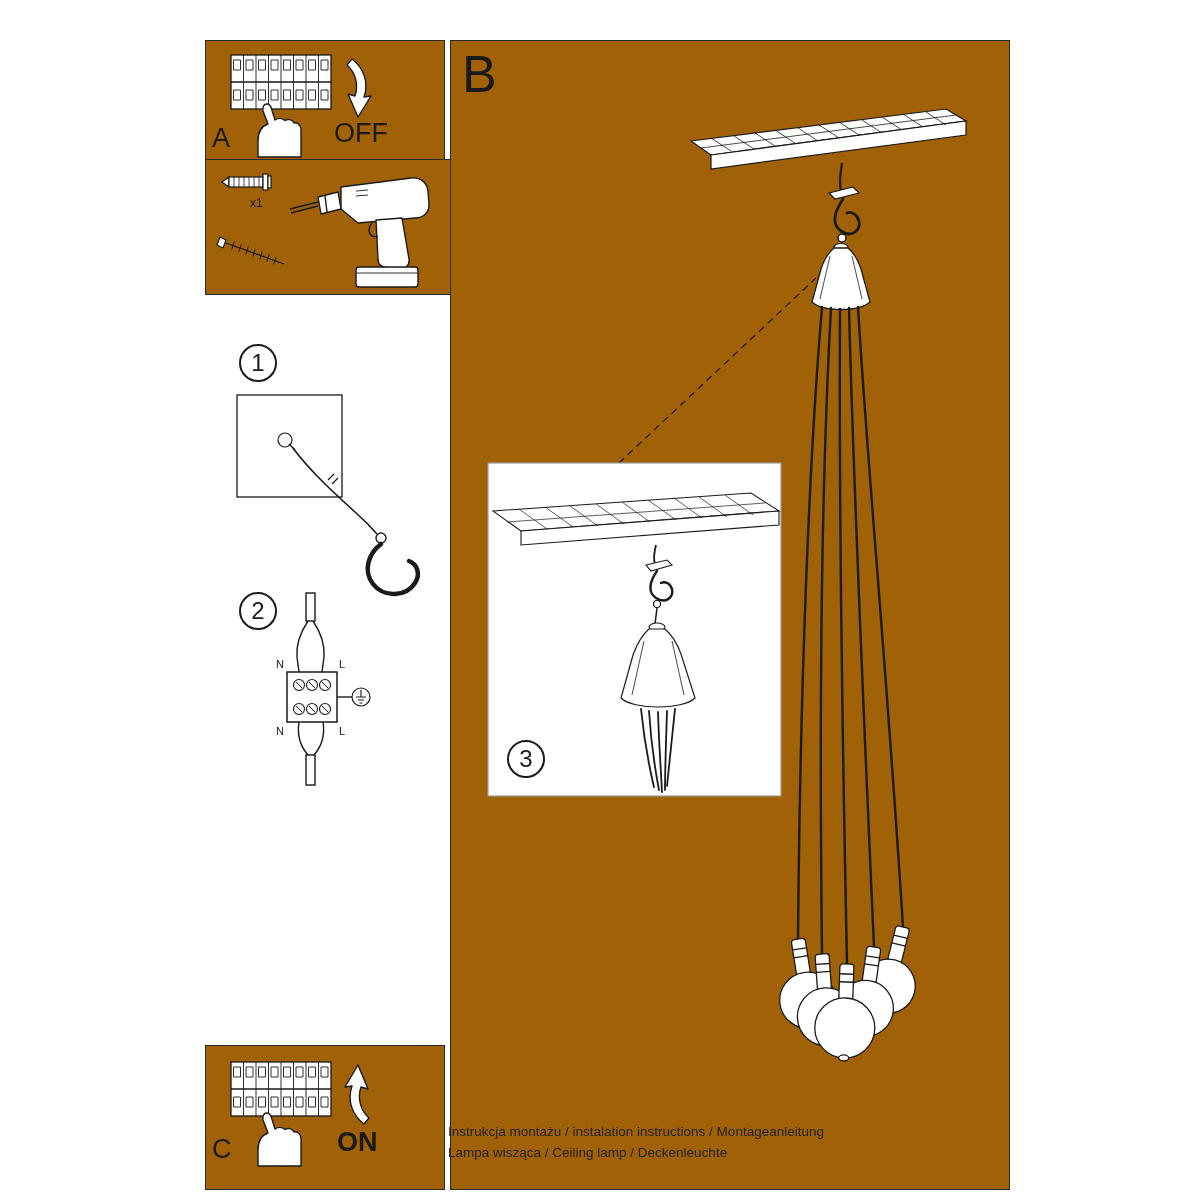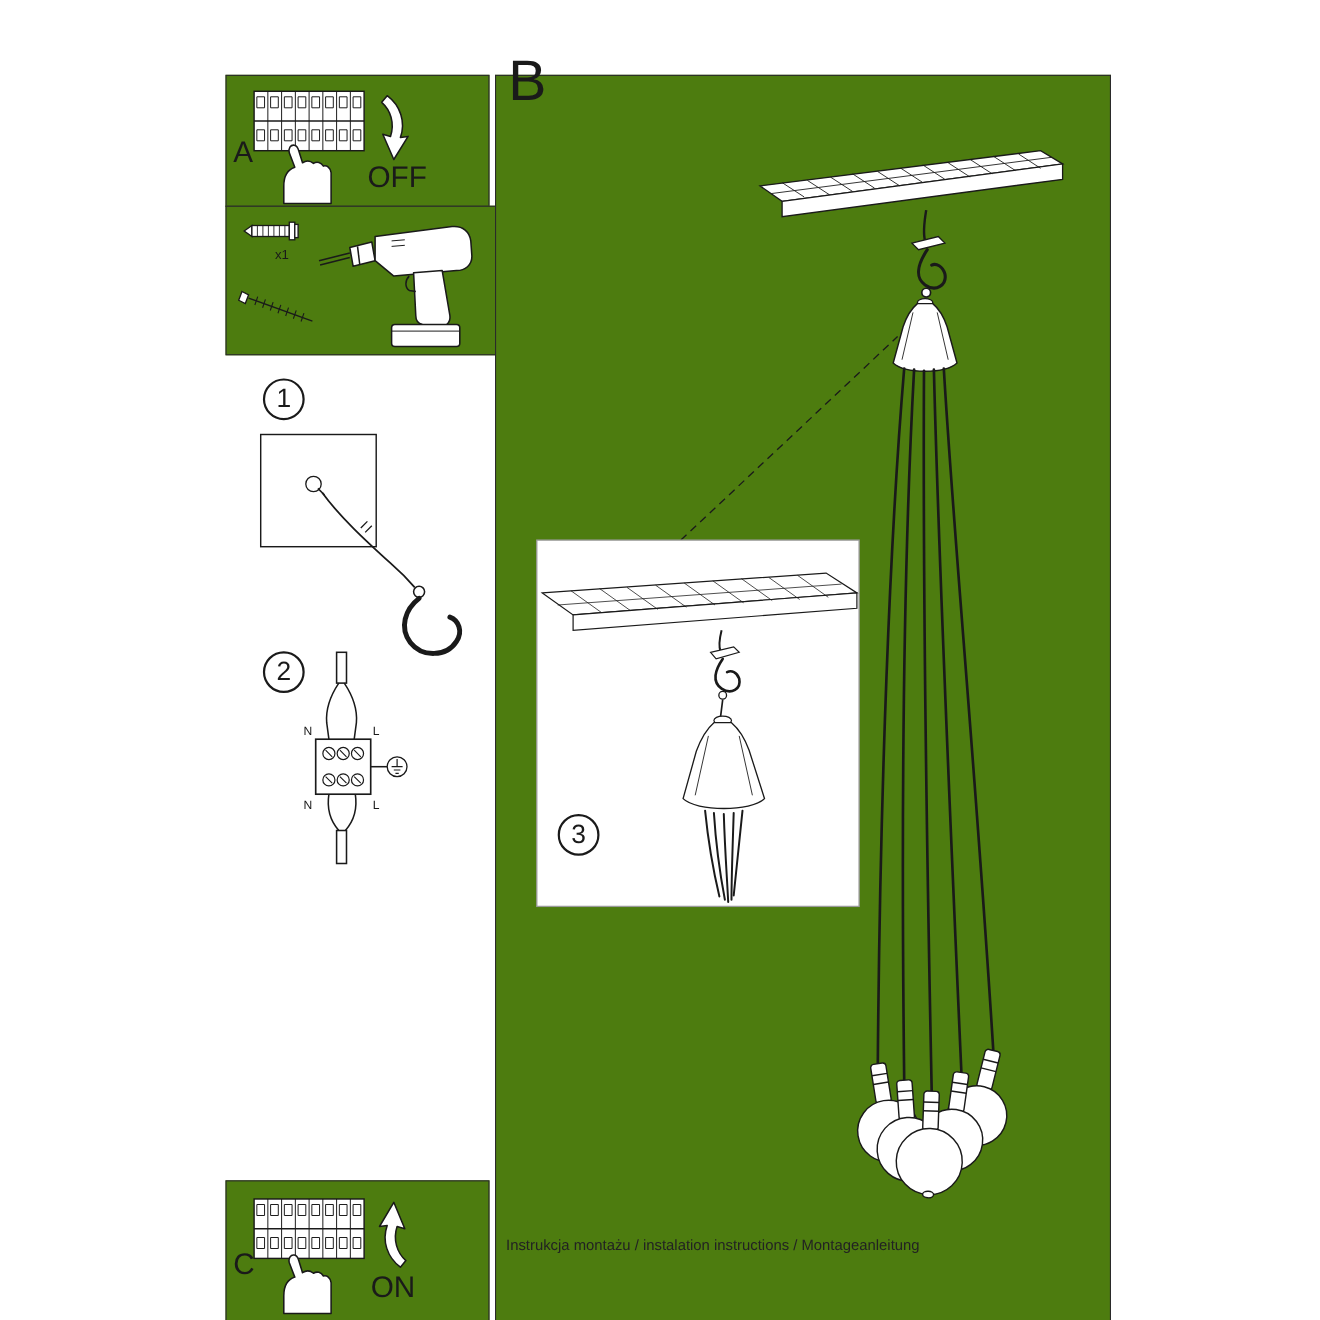--- a/index.html
+++ b/index.html
@@ -1,25 +1,25 @@
 <!DOCTYPE html>
 <html><head>
 <meta charset="utf-8">
 <style>
   html,body{margin:0;padding:0;background:#fff;}
   .page{position:relative;width:1200px;height:1200px;background:#fff;
         font-family:"Liberation Sans",sans-serif;color:#1a1a1a;overflow:hidden;}
-  .box{position:absolute;border:1.5px solid #2a2a2a;background:#4d7c0f;box-sizing:border-box;margin-top:28px;}
+  .box{position:absolute;border:1.5px solid #2a2a2a;background:#a16207;box-sizing:border-box;}
   .box svg{position:absolute;left:0;top:0;}
   .free-svg{position:absolute;}
   .letter{position:absolute;font-size:27px;color:#1a1a1a;}
   .letter-big{position:absolute;font-size:52px;color:#1a1a1a;}
   .step-circle{position:absolute;width:38px;height:38px;border:2px solid #1a1a1a;border-radius:50%;
                display:flex;align-items:center;justify-content:center;font-size:24px;background:#fff;box-sizing:border-box;}
-  .footer{position:absolute;left:460px;top:1121px;font-size:13.5px;line-height:21px;color:#222;}
+  .footer{position:absolute;left:448px;top:1121px;font-size:13.5px;line-height:21px;color:#222;}
   svg text{font-family:"Liberation Sans",sans-serif;fill:#1a1a1a;}
 </style>
 </head>
 <body>
 
 <div class="page">
 
   <div class="box" style="left:205px;top:40px;width:240px;height:120px;">
     <svg width="240" height="120" viewBox="0 0 240 120">
       <g stroke="#1a1a1a" fill="#fff" stroke-width="1.3">
@@ -215,33 +215,34 @@
         </g>
       </g>
     </svg>
   </div>
   <div class="letter-big" style="left:462px;top:44px;">B</div>
 
   <div class="step-circle" style="left:507px;top:740px;">
     <span>3</span>
   </div>
 
-  <div class="box" style="left:205px;top:1045px;width:240px;height:145px;">
+  <div class="box" style="left:205px;top:1045px;width:240px;height:145px;font-weight:bold;">
     <svg width="237" height="142" viewBox="0 0 237 142">
       <g stroke="#1a1a1a" fill="#fff" stroke-width="1.3">
         <rect x="25" y="16" width="100" height="54"></rect>
         <line x1="25" y1="43" x2="125" y2="43"></line>
         <path d="M37.5,16 V70 M50,16 V70 M62.5,16 V70 M75,16 V70 M87.5,16 V70 M100,16 V70 M112.5,16 V70" fill="none" stroke-width="0.9"></path>
         <path d="M27.5,21 h7 v10 h-7 z M40,21 h7 v10 h-7 z M52.5,21 h7 v10 h-7 z M65,21 h7 v10 h-7 z M77.5,21 h7 v10 h-7 z M90,21 h7 v10 h-7 z M102.5,21 h7 v10 h-7 z M115,21 h7 v10 h-7 z" stroke-width="0.9"></path>
         <path d="M27.5,51 h7 v10 h-7 z M40,51 h7 v10 h-7 z M52.5,51 h7 v10 h-7 z M65,51 h7 v10 h-7 z M77.5,51 h7 v10 h-7 z M90,51 h7 v10 h-7 z M102.5,51 h7 v10 h-7 z M115,51 h7 v10 h-7 z" stroke-width="0.9"></path>
       </g>
       <path d="M52,120 L52,104 C52,95 56,89 62,87 L57,74 C56,70 58,66.5 61.5,67 C63.8,67.4 64.8,69 65.6,72 L69,83 C72,81 76,81 79,83.5 C82,81.5 86,82.5 88,86 C91,85 94.5,87.5 95,92 L95,120 Z" fill="#fff" stroke="#1a1a1a" stroke-width="1.4" stroke-linejoin="round"></path>
       <path d="M158,78 C146,69 141,54 146,40 L139,41 L152,19 L162,43 L155,41 C151,53 155,65 163,72 Z" fill="#fff" stroke="#1a1a1a" stroke-width="1.4" stroke-linejoin="round"></path>
       <text x="131" y="105" font-size="27">ON</text>
     </svg>
   </div>
   <div class="letter" style="left:212px;top:1134px;">C</div>
 
   <div class="footer">
     <div>Instrukcja montażu / instalation instructions / Montageanleitung</div>
+    <div>Lampa wisząca / Ceiling lamp  / Deckenleuchte</div>
   </div>
 
 </div>
 
 </body></html>

